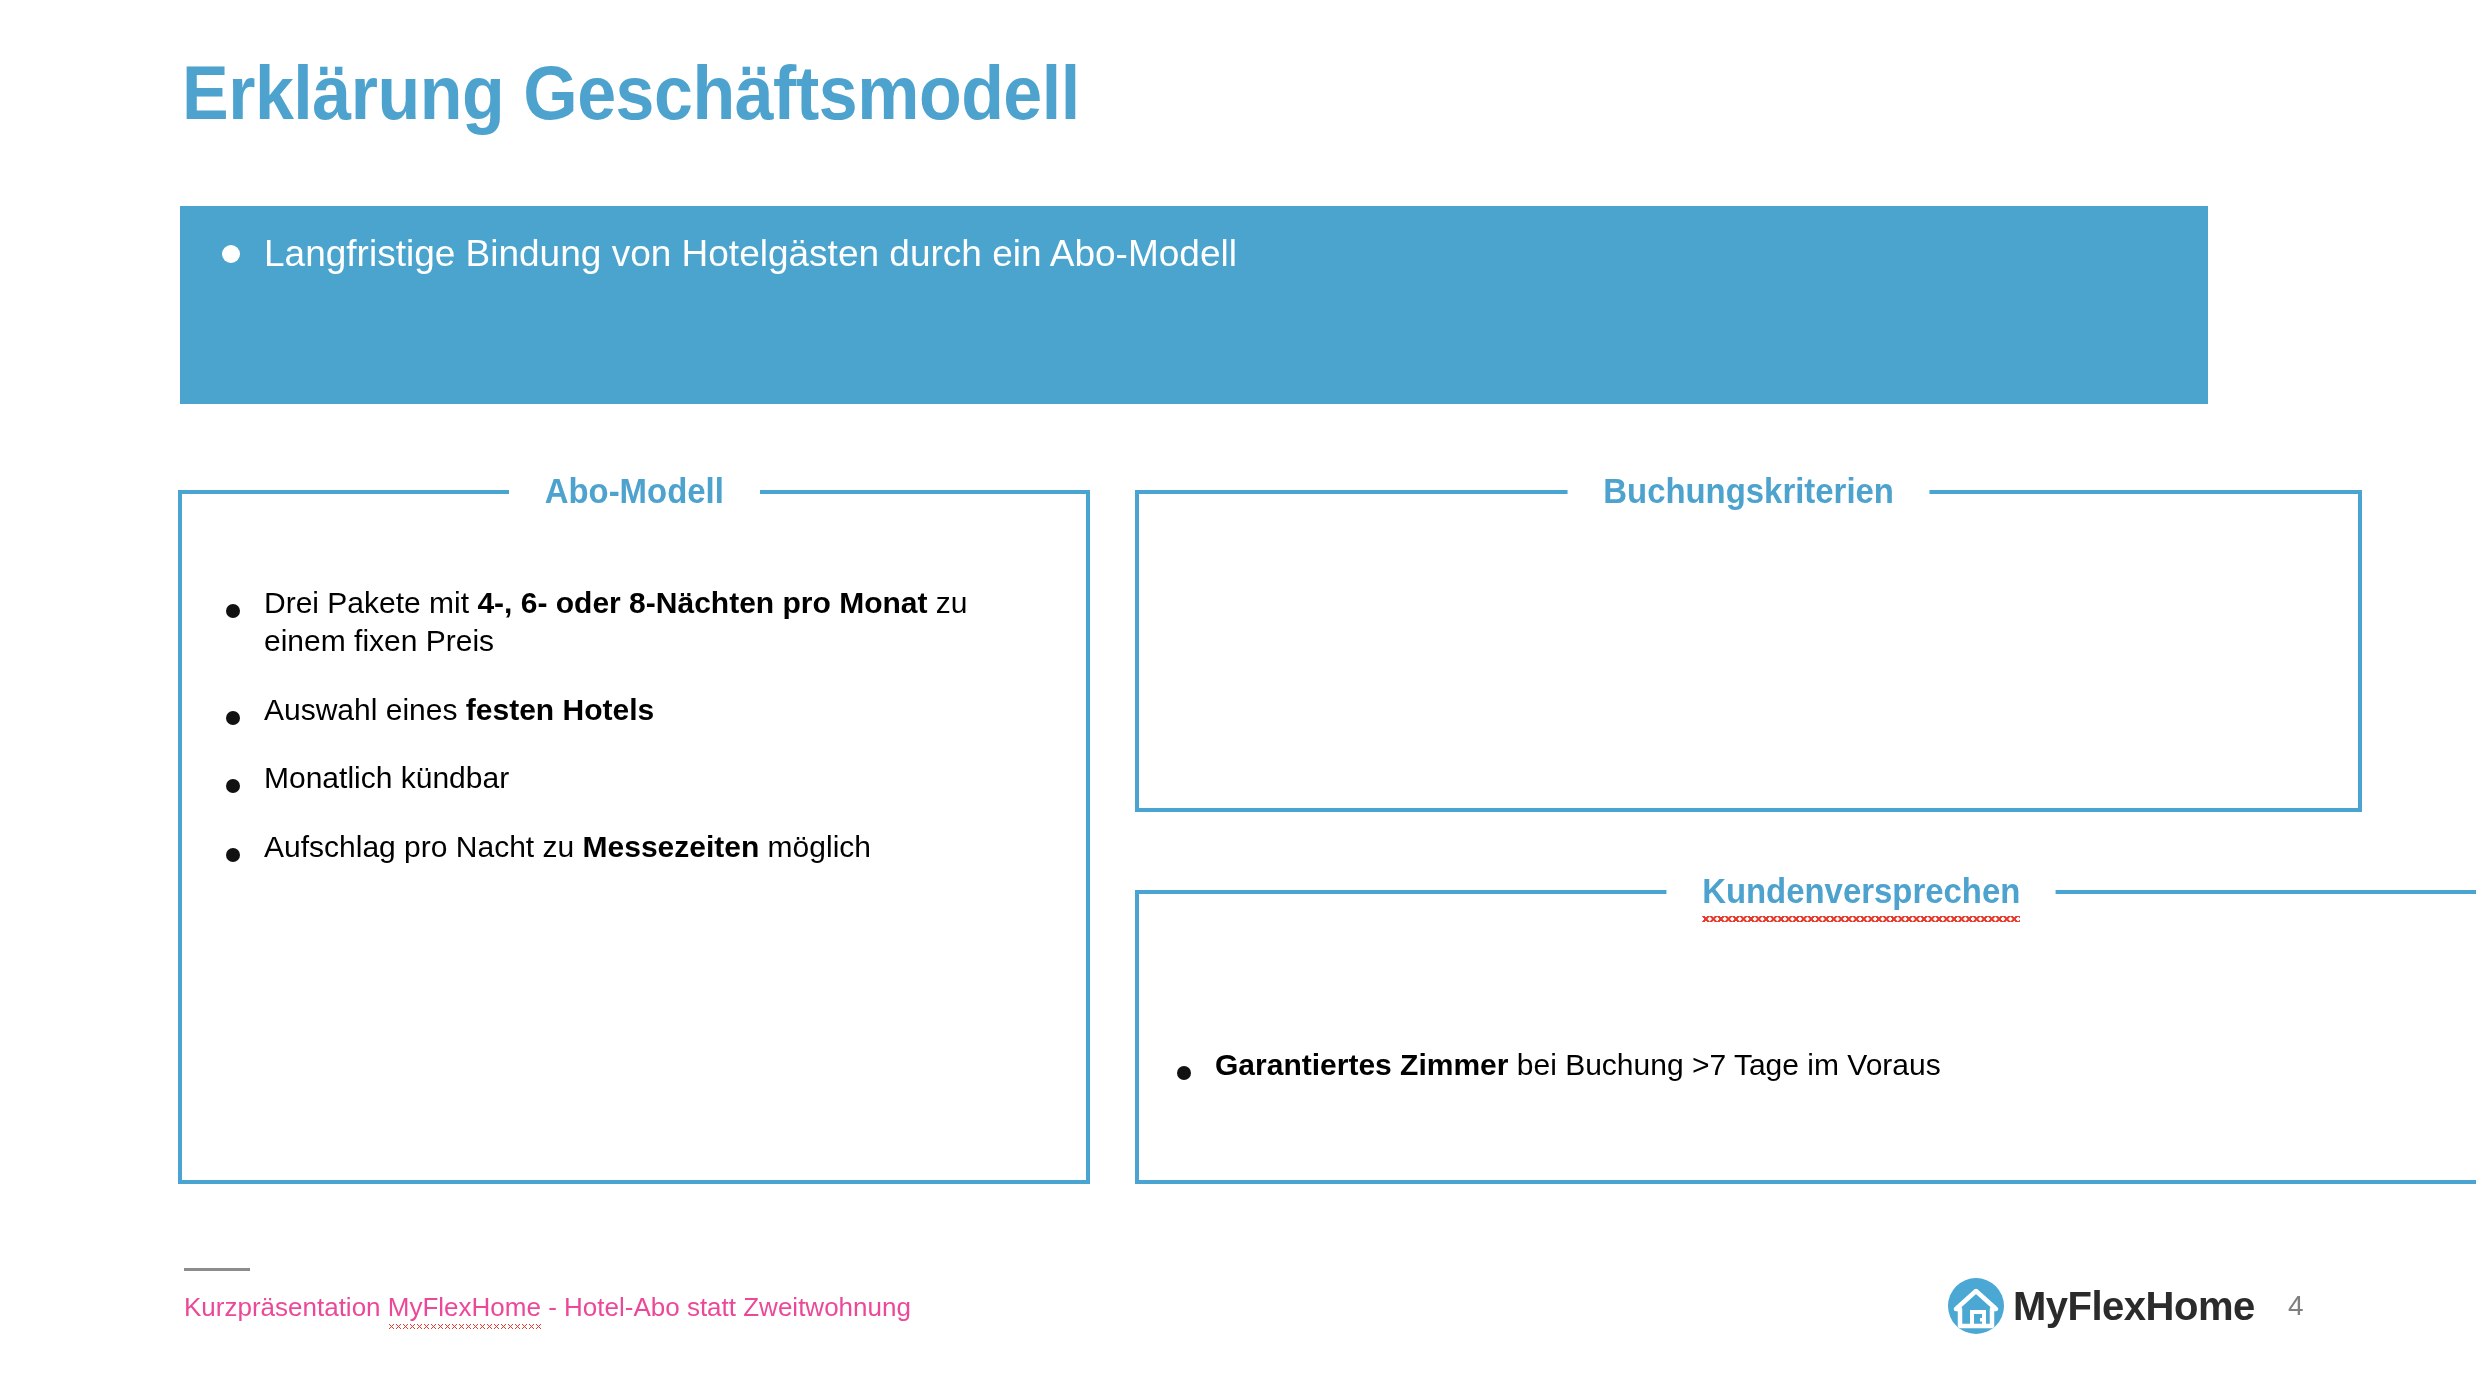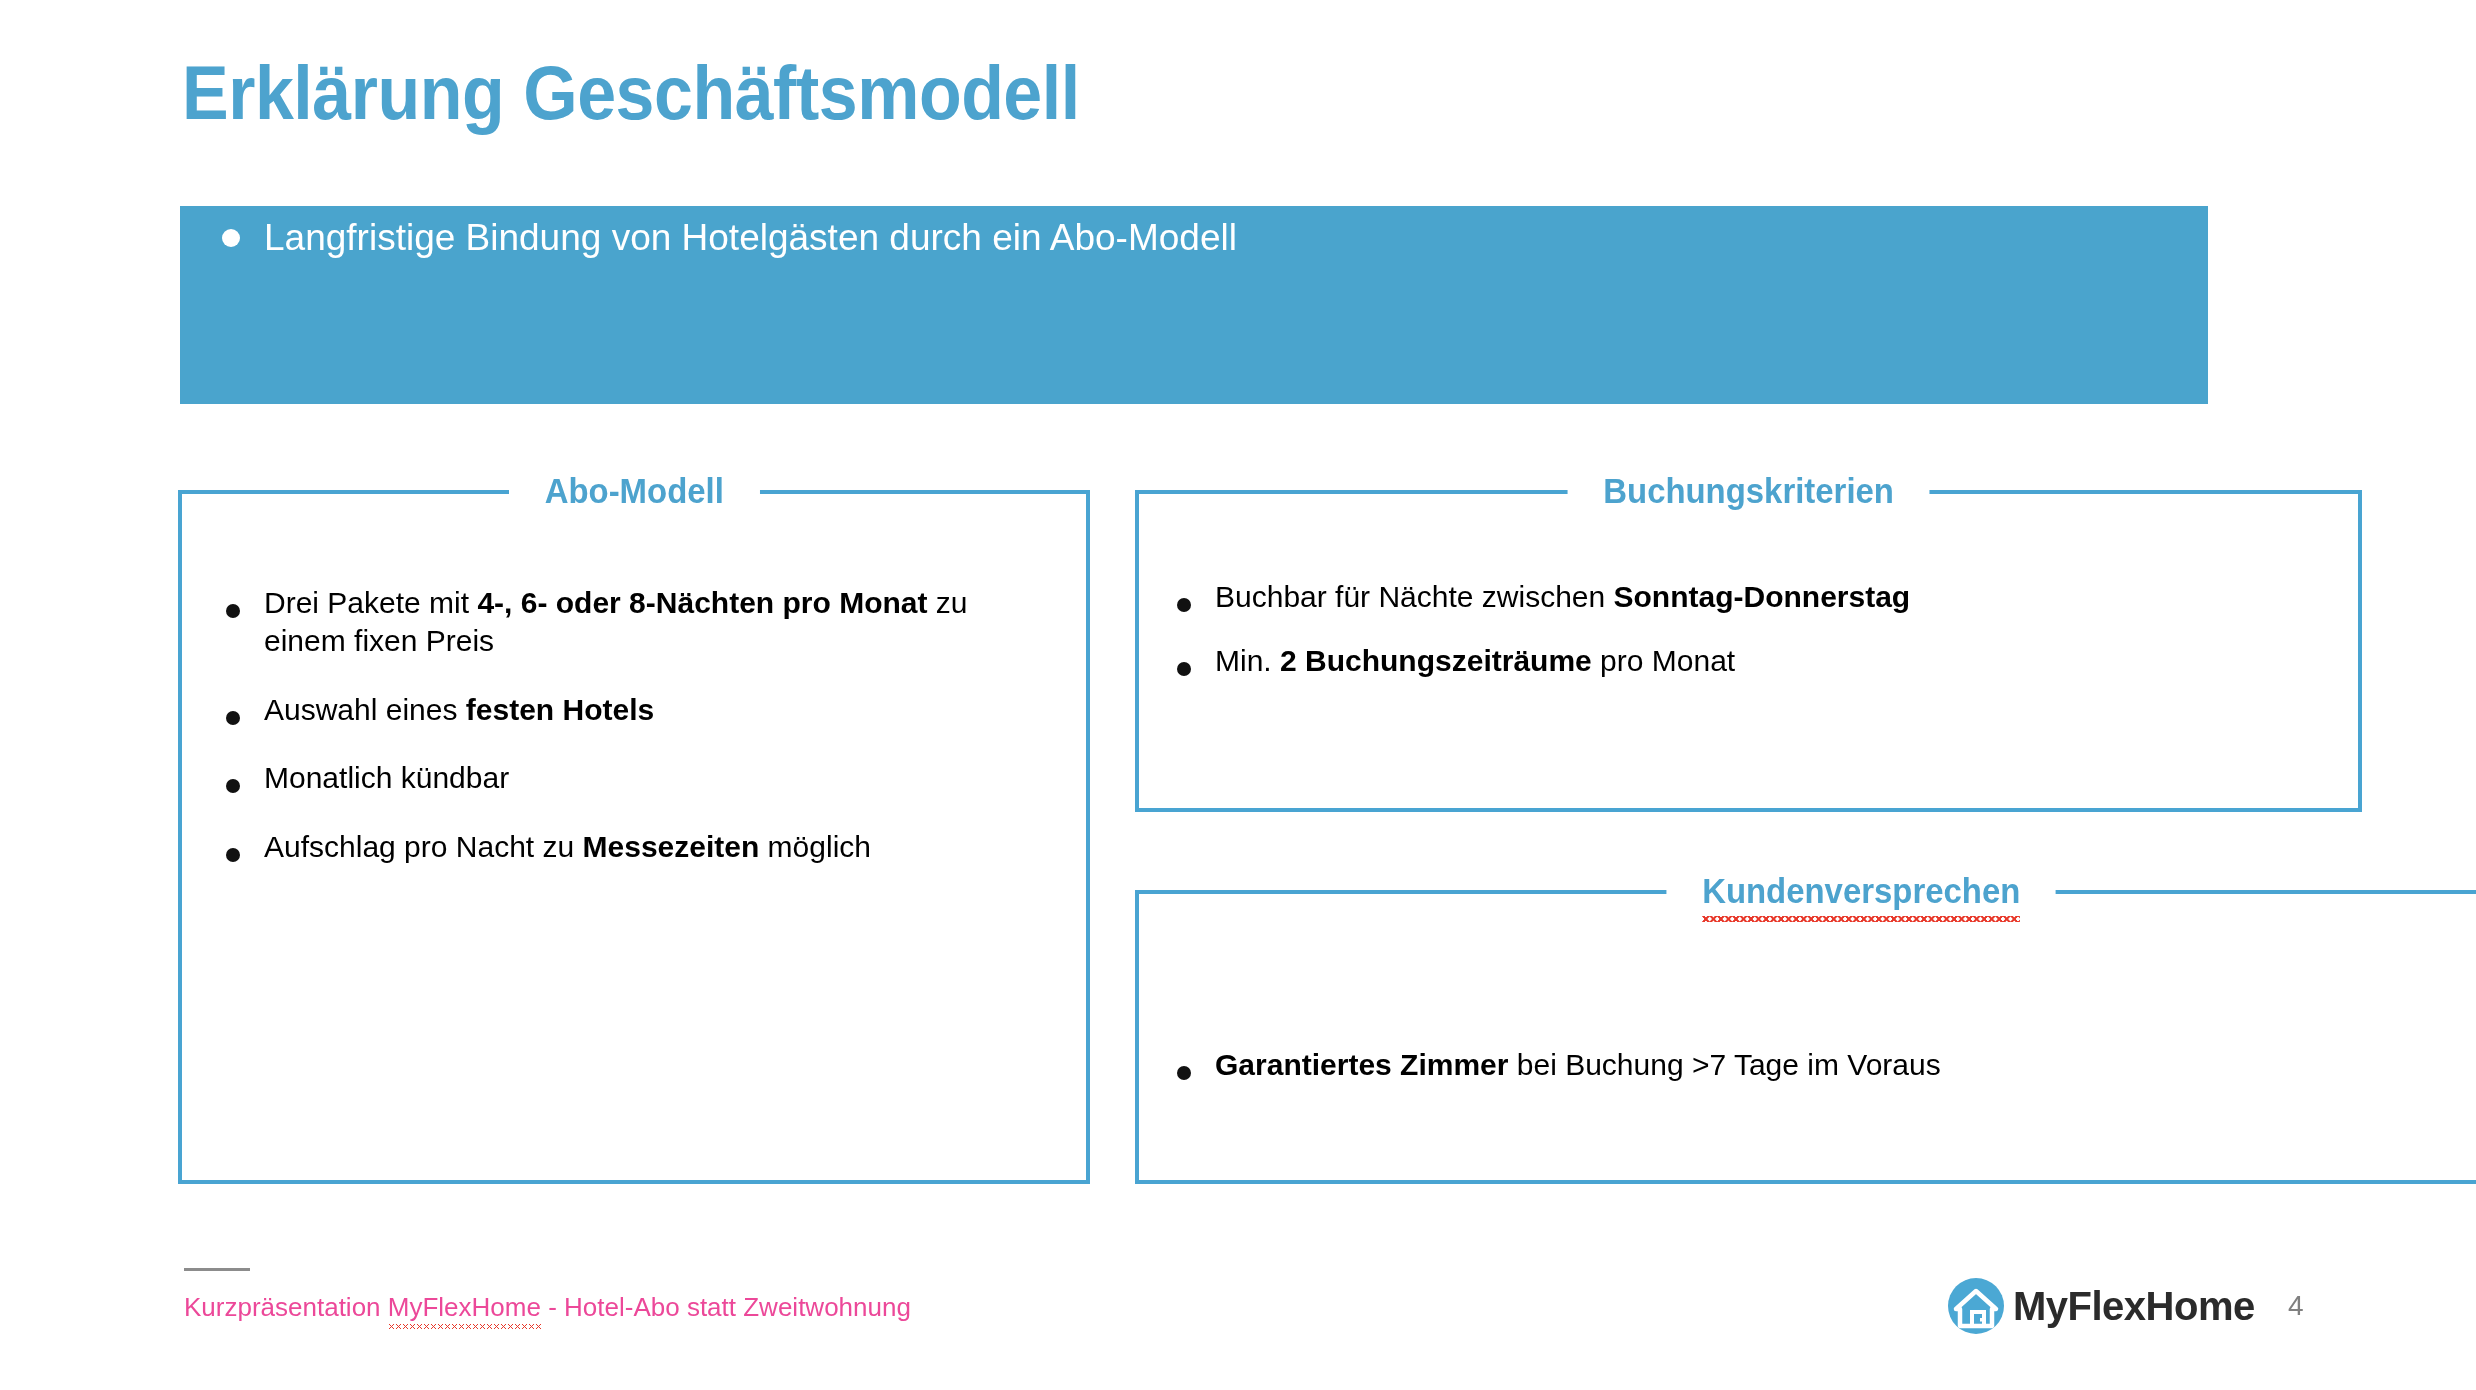--- a/index.html
+++ b/index.html
@@ -40,21 +40,21 @@
 
   
   .banner {
     position: absolute;
     left: 180px;
     top: 206px;
     width: 2028px;
     height: 198px;
     background: #4AA4CD;
     box-sizing: border-box;
-    padding: 8px 40px 0 42px;
+    padding: 24px 40px 0 42px;
   }
   .banner-item {
     display: flex;
     align-items: flex-start;
     color: #ffffff;
     font-size: 37px;
     line-height: 1.3;
     margin-bottom: 18px;
     white-space: nowrap;
   }
@@ -261,30 +261,20 @@
         </div>
       </div>
   </div>
 
   <div class="card card-rt">
     <div class="card-head">
       <span class="seg"></span>
       <span class="head-text">Buchungskriterien</span>
       <span class="seg"></span>
     </div>
-    <div class="card-body bullet-list">
-        <div class="bullet">
-          <span class="dot"></span>
-          <span class="txt"><span>Buchbar für Nächte zwischen </span><b>Sonntag-Donnerstag</b></span>
-        </div>
-        <div class="bullet">
-          <span class="dot"></span>
-          <span class="txt"><span>Min. </span><b>2 Buchungszeiträume</b><span> pro Monat</span></span>
-        </div>
-      </div>
   </div>
 
   <div class="card card-rb">
     <div class="card-head">
       <span class="seg"></span>
       <span class="head-text spell">Kundenversprechen</span>
       <span class="seg"></span>
     </div>
     <div class="card-body bullet-list">
         <div class="bullet">

